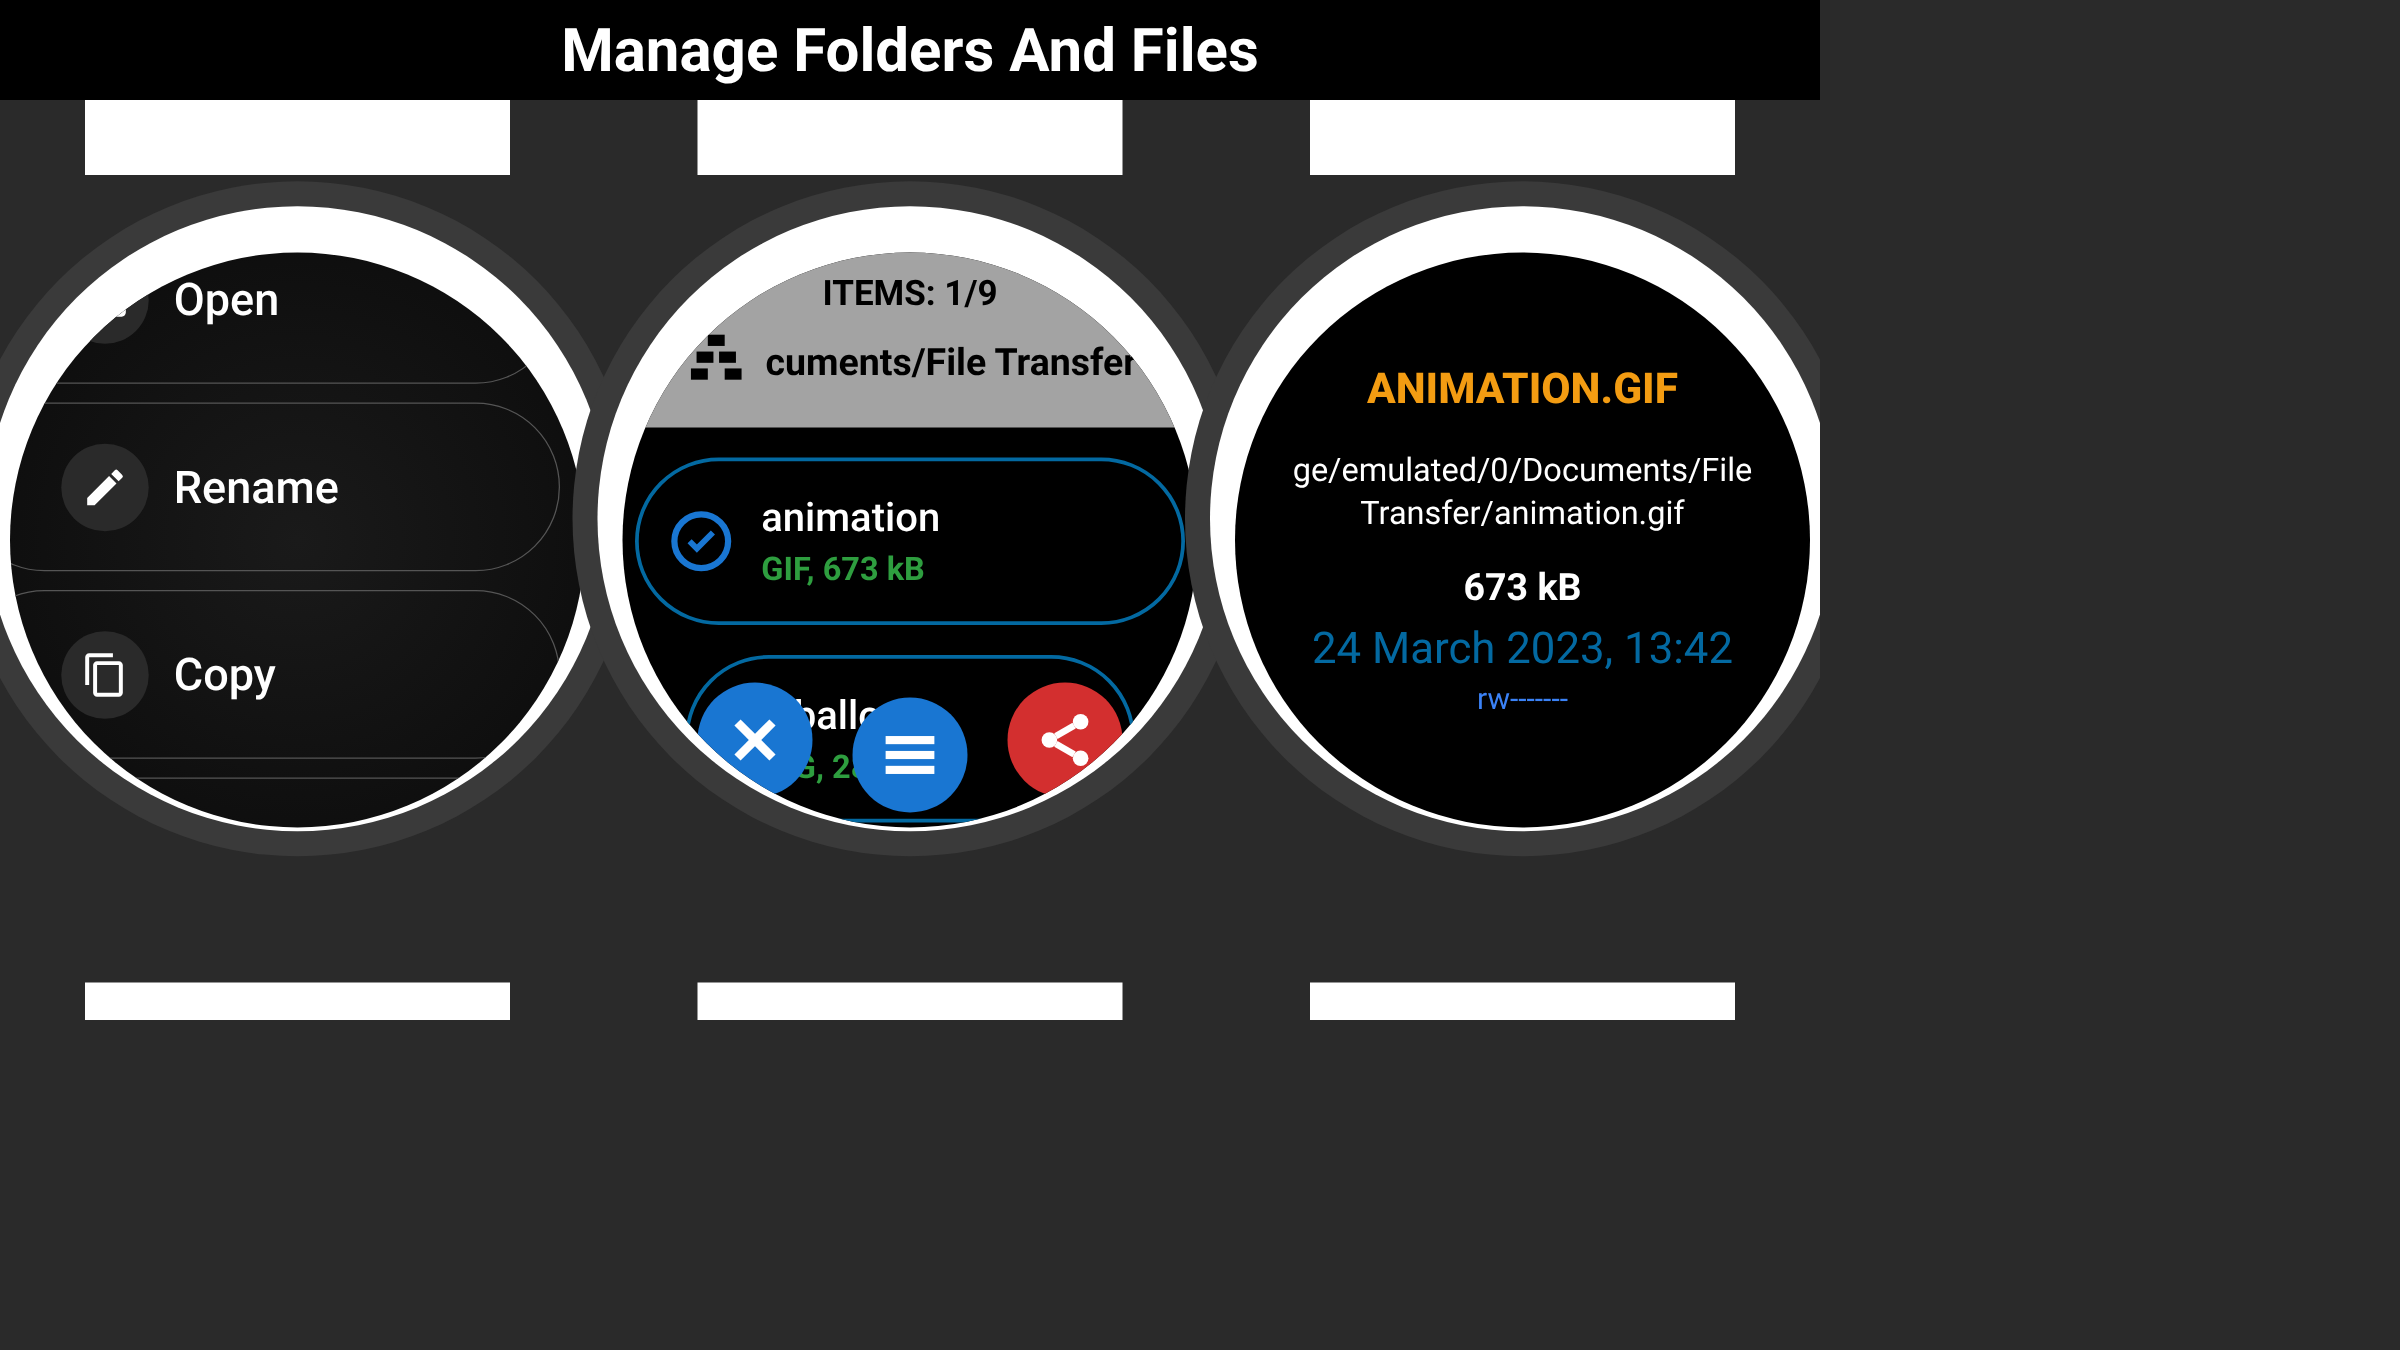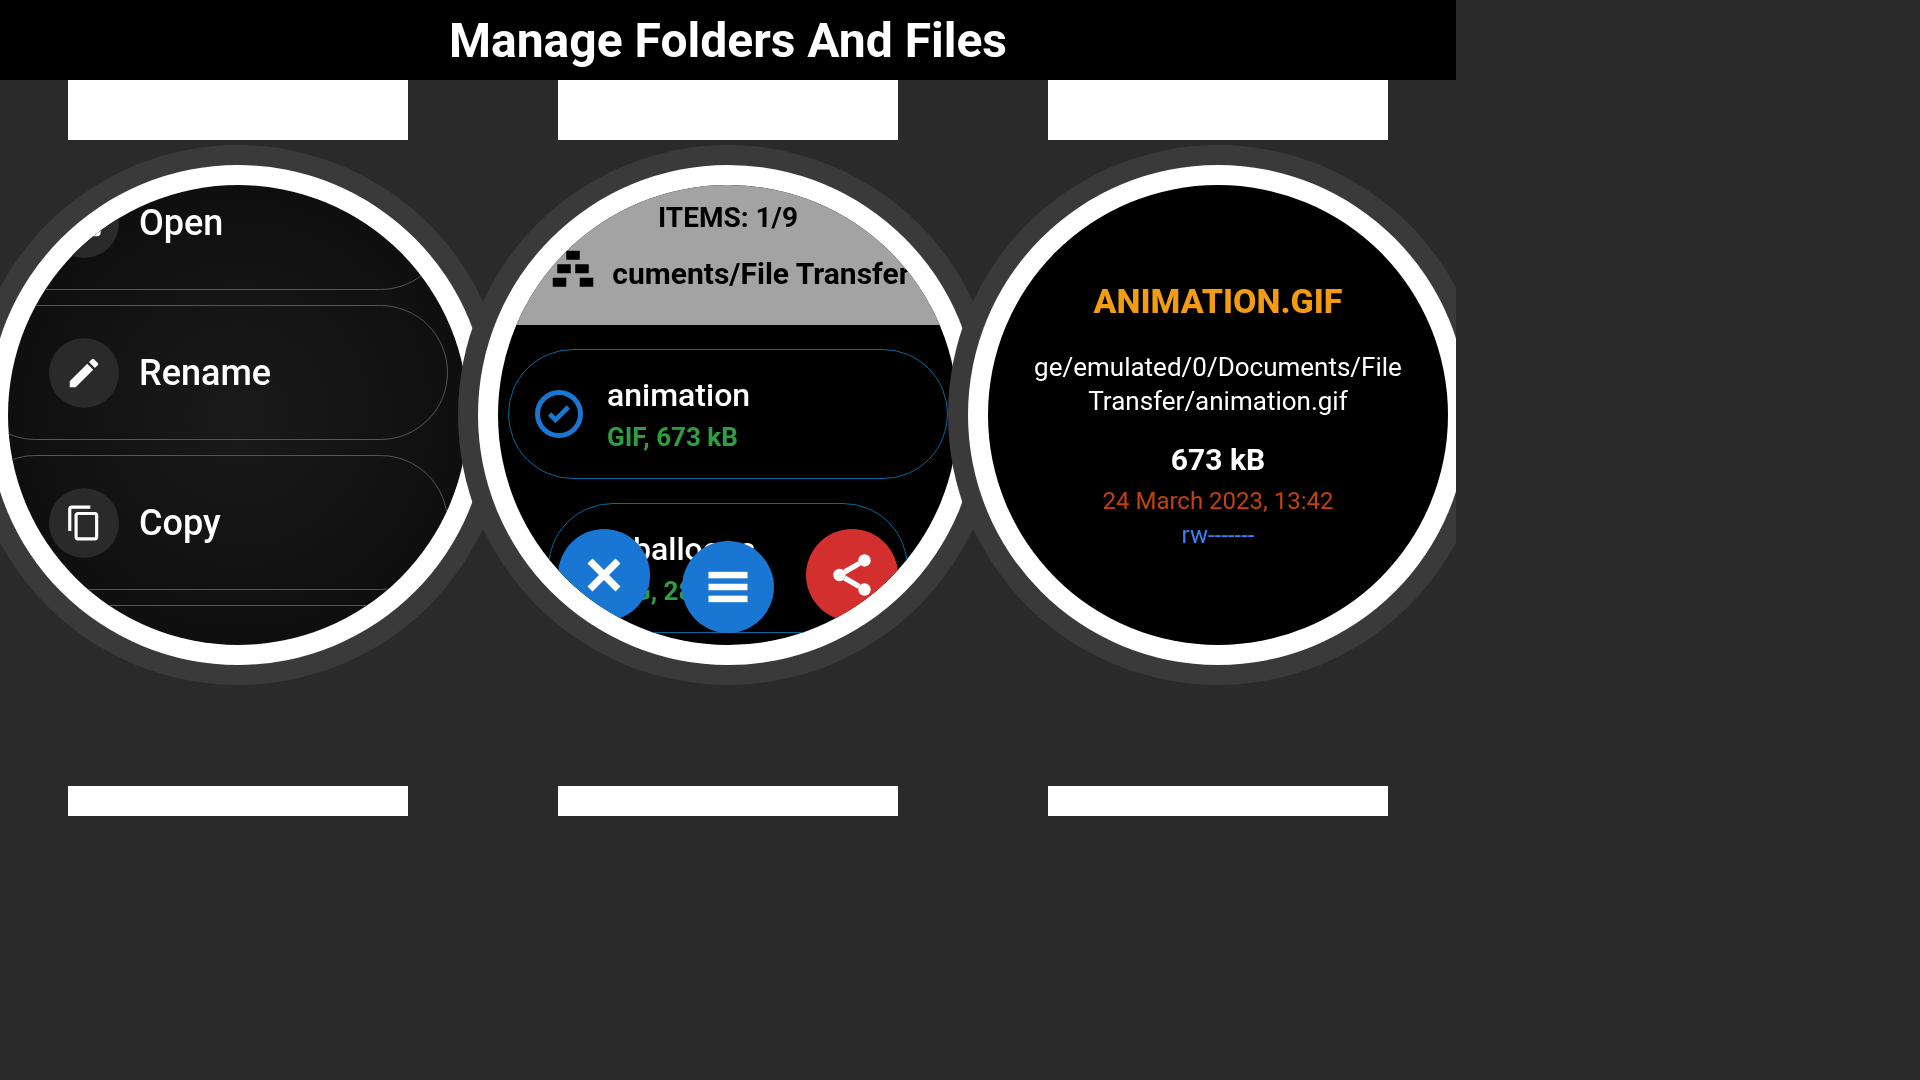--- a/index.html
+++ b/index.html
@@ -71,21 +71,21 @@
     top: 55px;
     transform: translateX(-50%);
   }
   .face {
     position: absolute;
     width: 460px;
     height: 460px;
     border-radius: 50%;
     background: #000;
     left: 50%;
-    top: 75px;
+    top: 92px;
     transform: translateX(-50%);
     overflow: hidden;
   }
   
   .menu-face {
     background: radial-gradient(ellipse at center, #1a1a1a 0%, #0a0a0a 100%);
   }
   .menu-item {
     position: absolute;
     left: -40px;
@@ -139,21 +139,21 @@
     font-weight: bold;
   }
   .path-text {
     color: #000;
     font-size: 30px;
   }
   .file-list {
     padding: 24px 10px 0 10px;
   }
   .file-item {
-    border: 1px solid #0369a1;
+    border: 3px solid #0369a1;
     border-radius: 80px;
     width: 440px;
     margin: 0 auto 24px auto;
     padding: 26px 30px 26px 26px;
     display: flex;
     align-items: center;
     gap: 24px;
   }
   .file-item.partial {
     width: 360px;
@@ -221,22 +221,22 @@
     line-height: 1.3;
     margin-bottom: 24px;
   }
   .detail-size {
     color: #fff;
     font-size: 30px;
     font-weight: 700;
     margin-bottom: 10px;
   }
   .detail-date {
-    color: #c2410c;
-    font-size: 24px;
+    color: #0369a1;
+    font-size: 35px;
     margin-bottom: 6px;
   }
   .detail-perm {
     color: #3b82f6;
     font-size: 24px;
   }
 </style>
 </head>
 <body>
 

